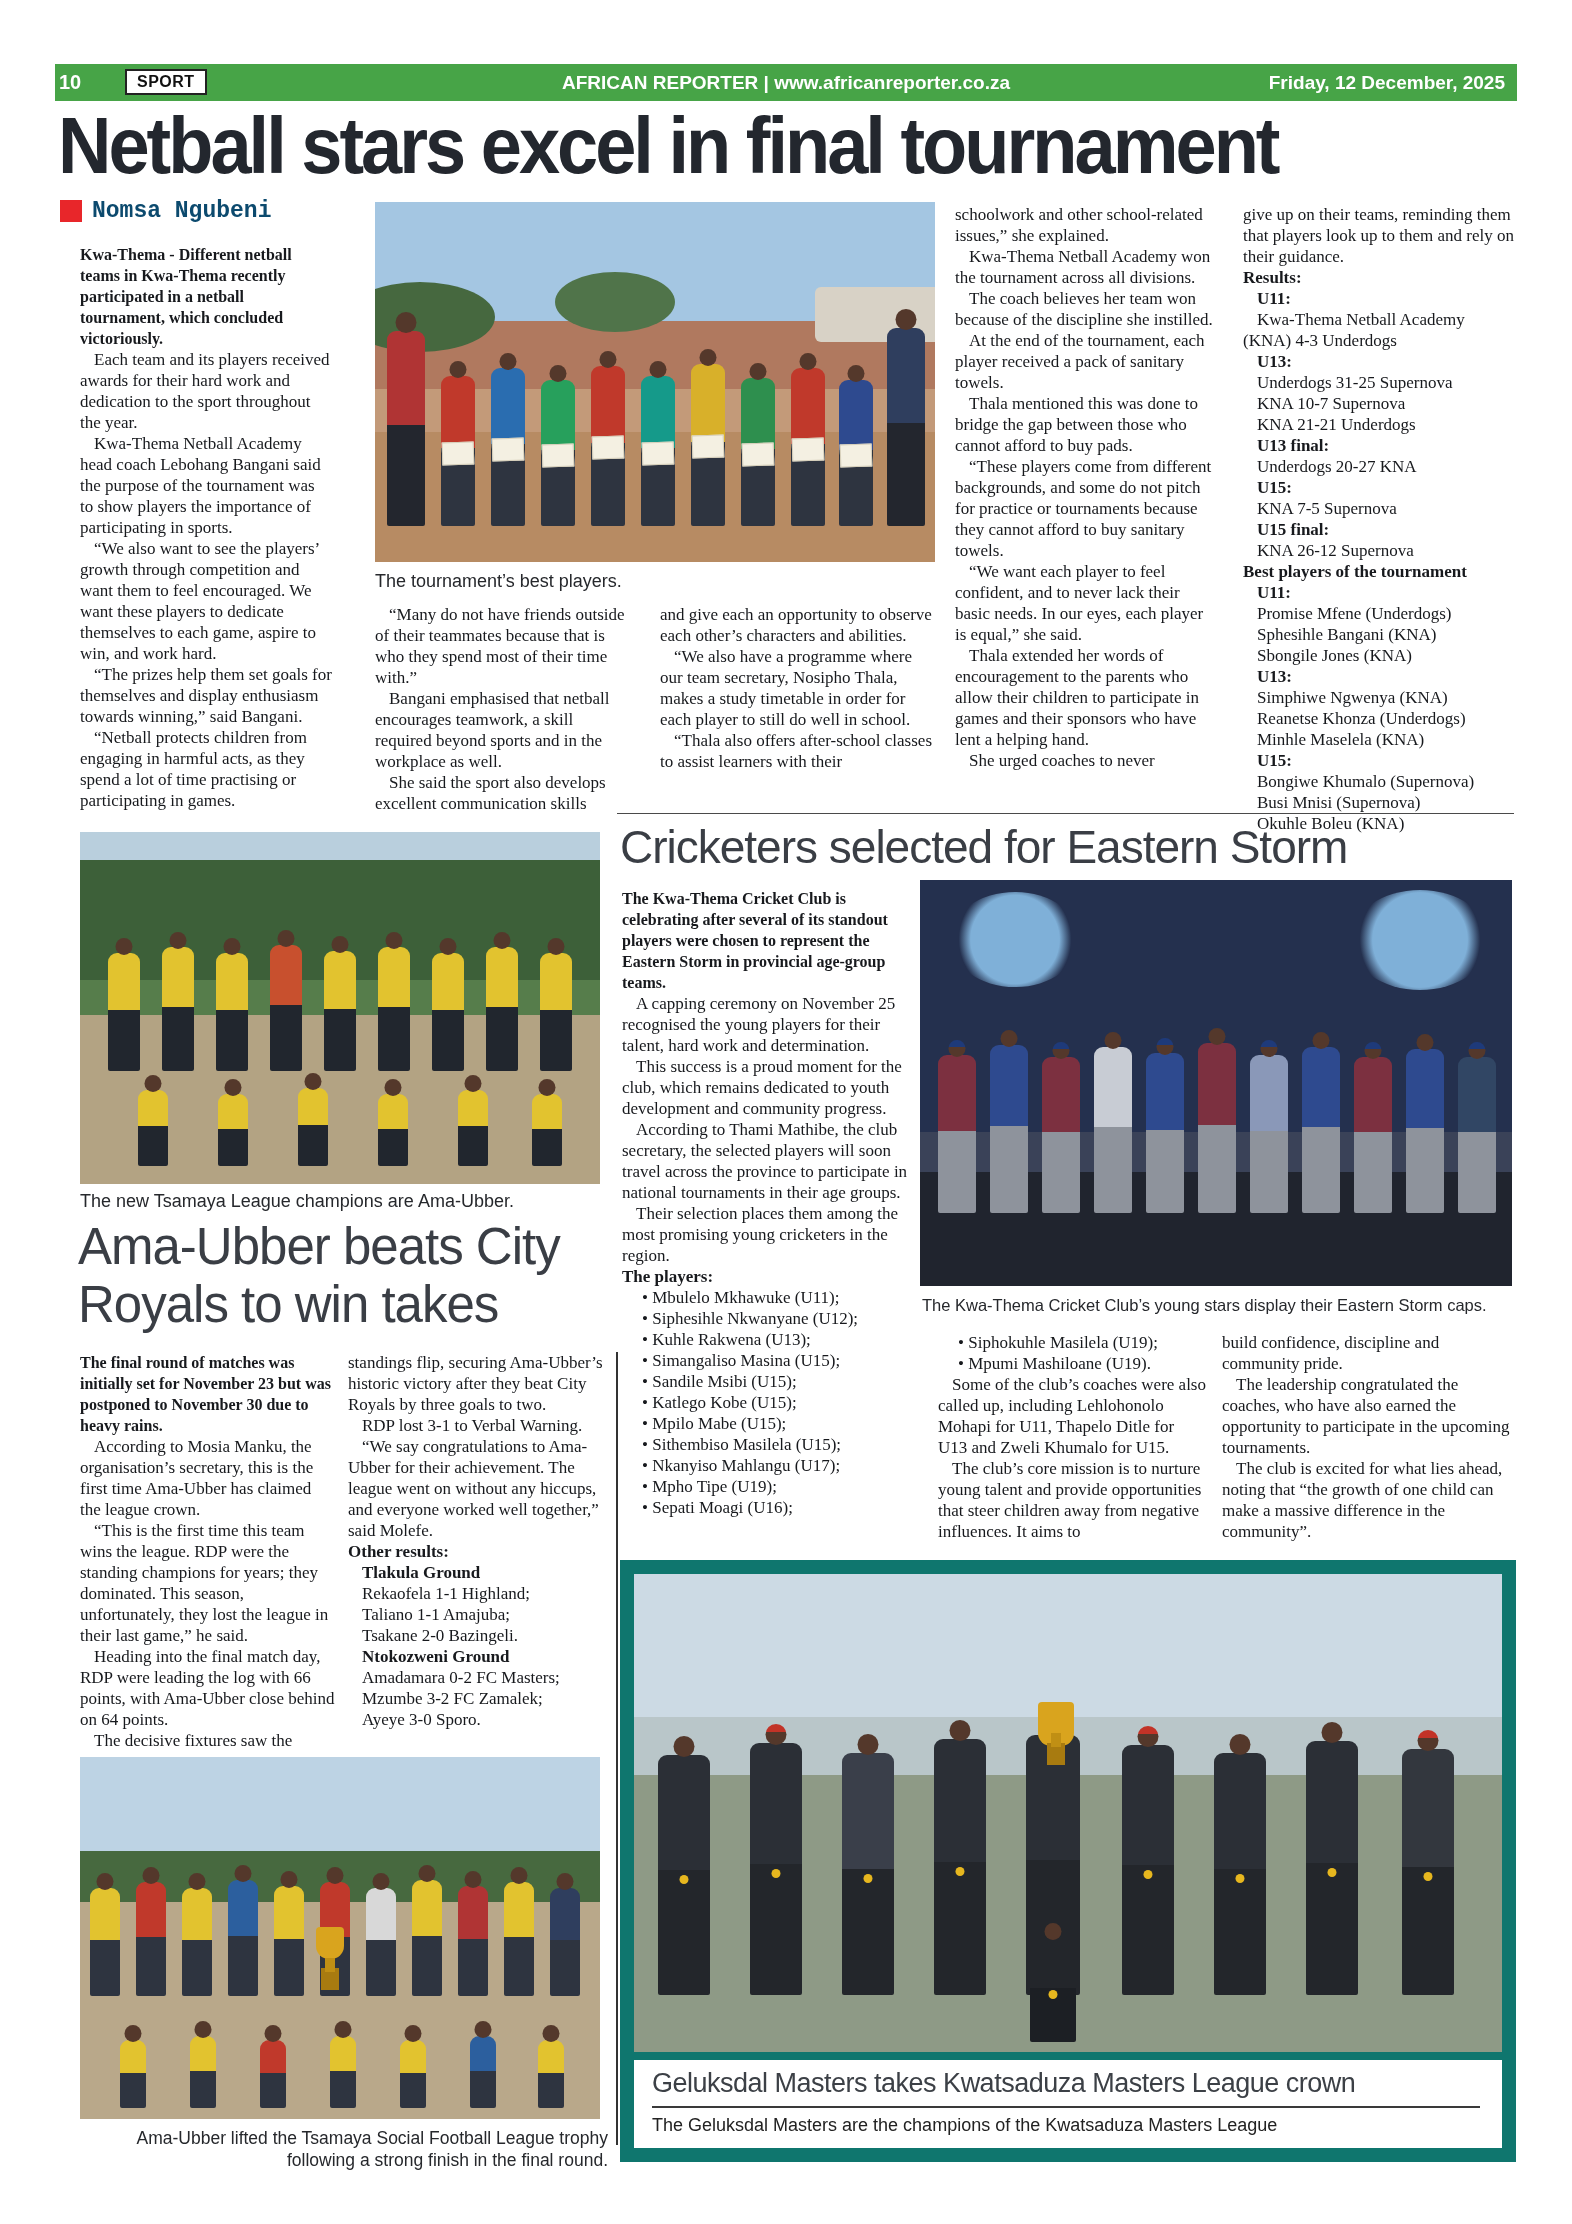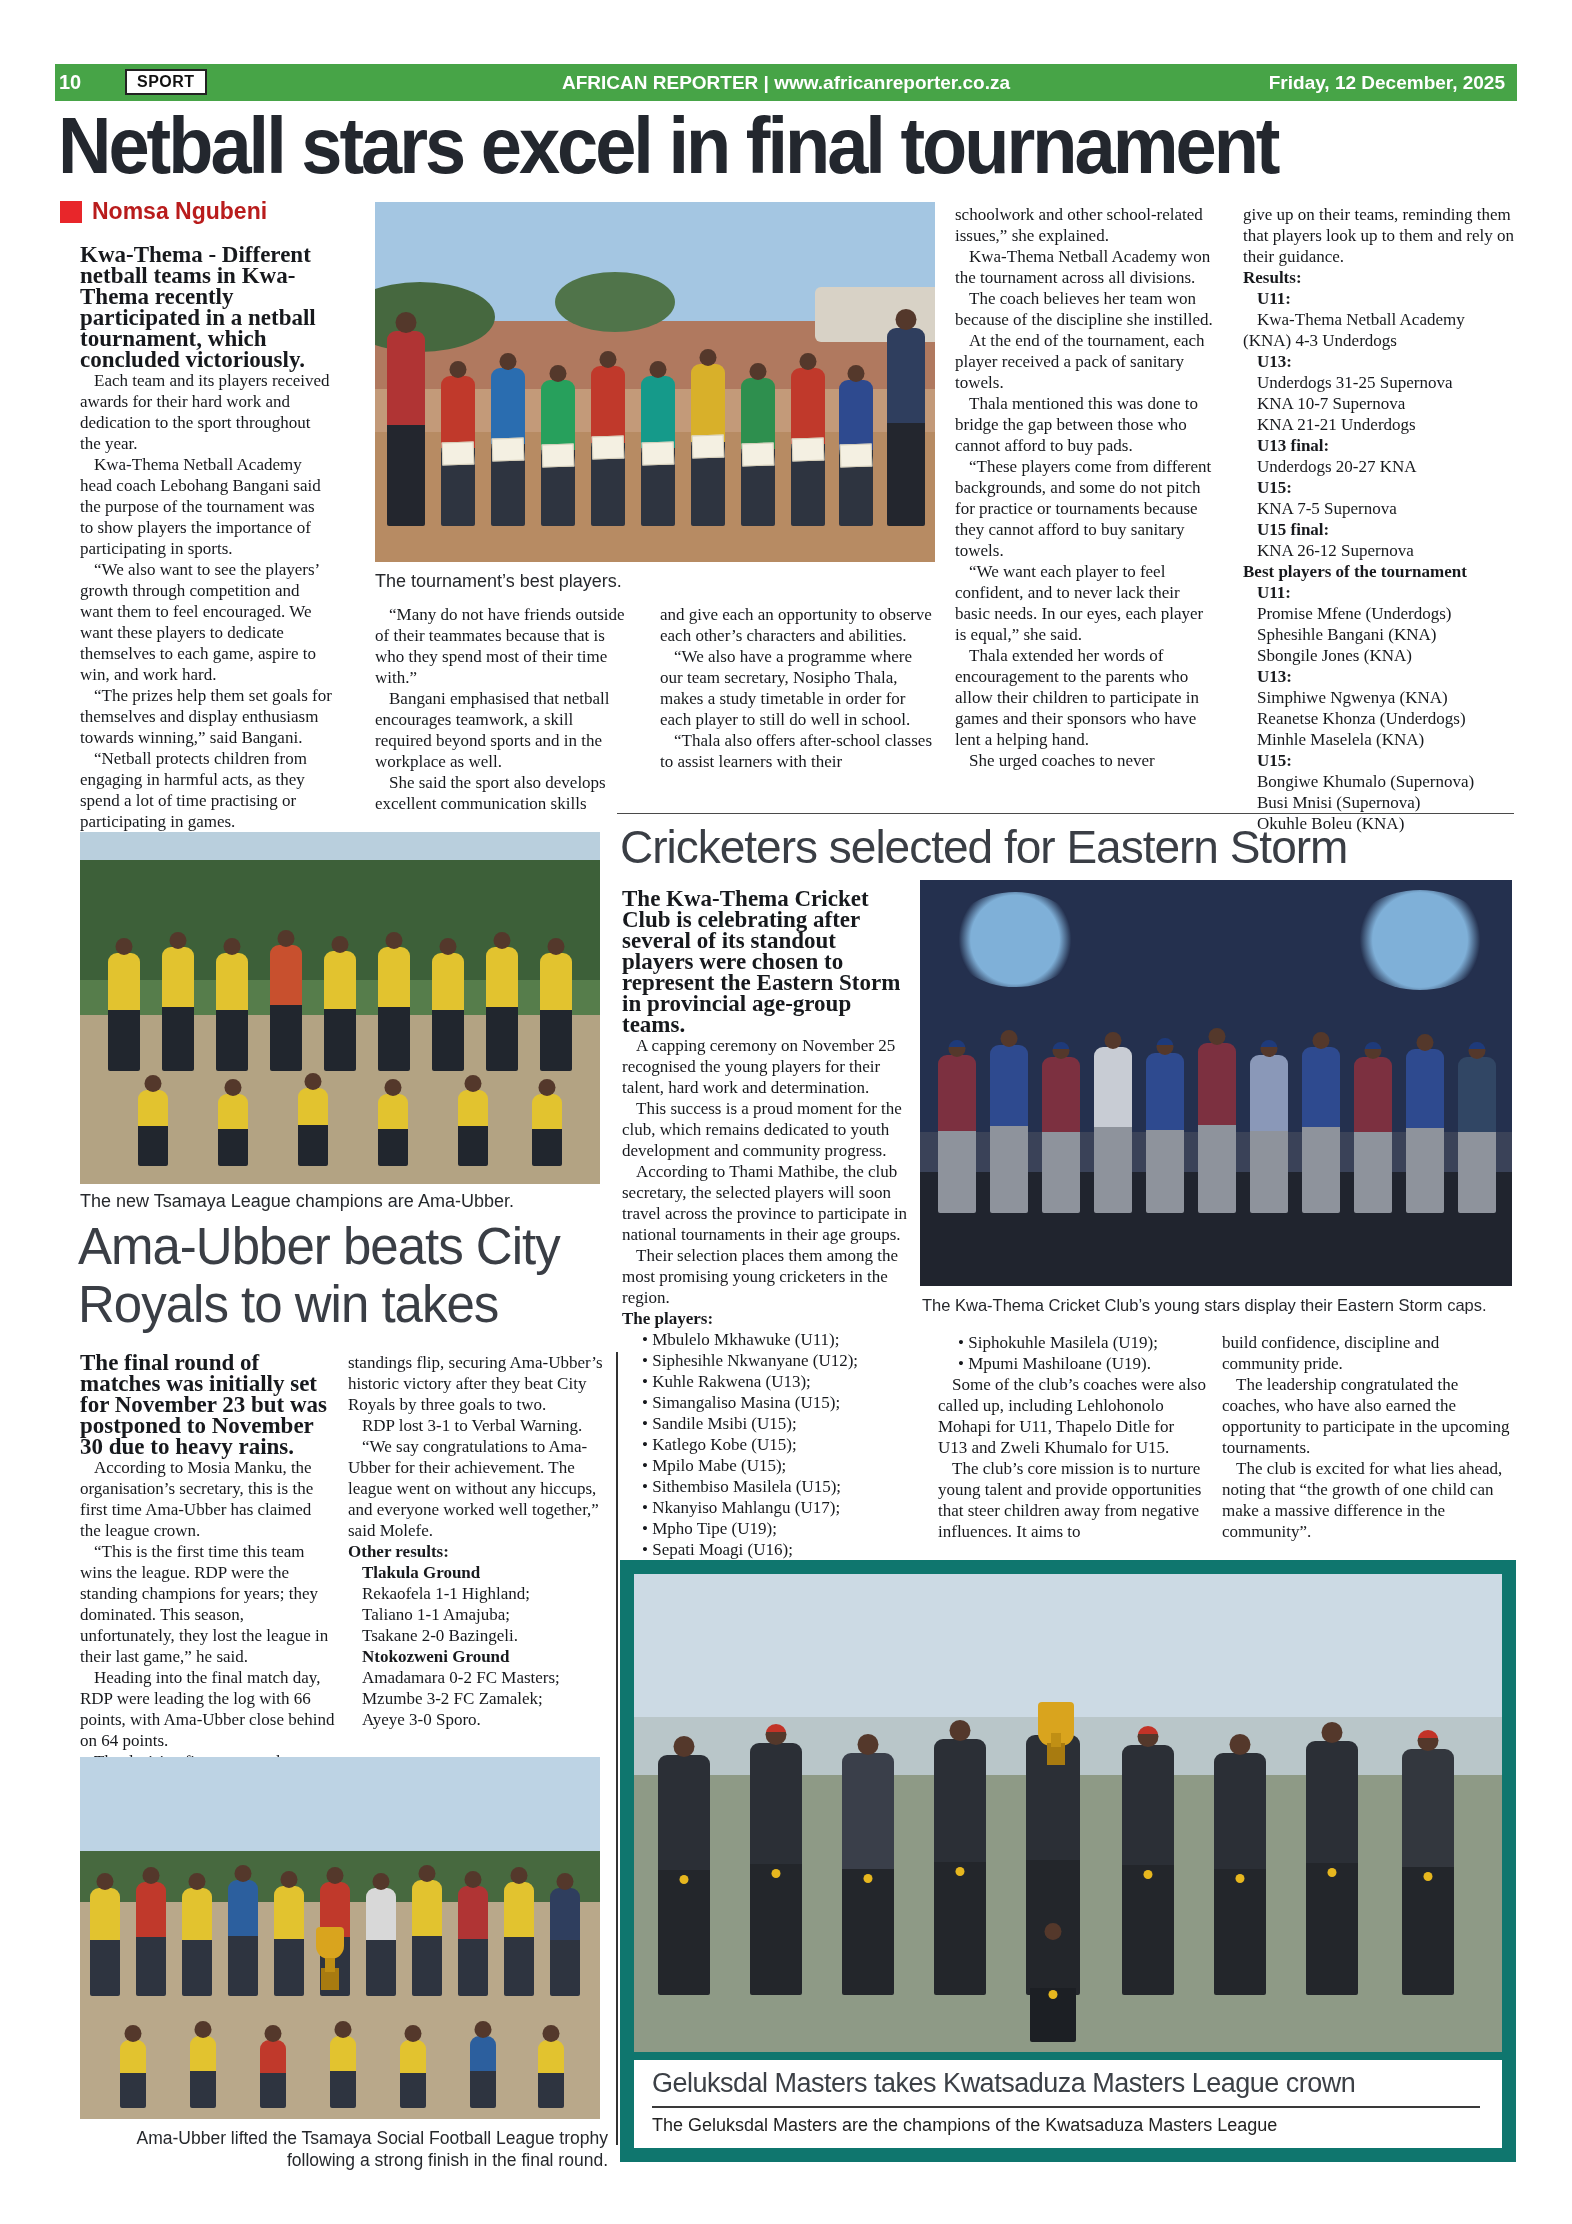--- a/index.html
+++ b/index.html
@@ -16,27 +16,27 @@
   .mast-center{position:absolute;left:0;right:0;text-align:center;font-weight:bold;font-size:19px;}
   .mast-date{position:absolute;right:12px;font-weight:bold;font-size:19px;}
 
   
   .main-head{position:absolute;left:58px;top:100px;width:1460px;white-space:nowrap;
              font-size:74px;font-weight:800;letter-spacing:-3px;color:#23272e;
              transform:scaleY(1.08);transform-origin:top left;}
   .thin-head{font-weight:400;color:#3a3e45;letter-spacing:-1px;}
   .byline{position:absolute;left:60px;top:198px;display:flex;align-items:center;gap:10px;}
   .byline .sq{width:22px;height:22px;background:#e8262a;}
-  .byline .nm{font-size:23px;font-weight:bold;color:#b91c1c;}
+  .byline .nm{font-size:23px;font-weight:bold;color:#0c4a6e;font-family:Liberation Mono, monospace;}
 
   
   .col{position:absolute;}
   .col p{margin:0;font:17px/21px "Liberation Serif",serif;color:#17191d;text-indent:14px;}
   .flush p:first-child{text-indent:0;}
-  p.lede{font-weight:bold;text-indent:0 !important;font-size:23px;}
+  p.lede{font-weight:bold;text-indent:0 !important;font-size:16px;}
   .col p.grp-label{font-weight:bold;}
   .col p.bold-line{font-weight:bold;text-indent:0;}
   .bullets p{text-indent:0;padding-left:20px;}
   .caption{position:absolute;font:18px/22px "Liberation Sans",sans-serif;color:#26282c;}
 
   
   .hrule{position:absolute;height:1px;background:#4a4a4a;}
   .vrule{position:absolute;width:2px;background:#333;}
 
   

